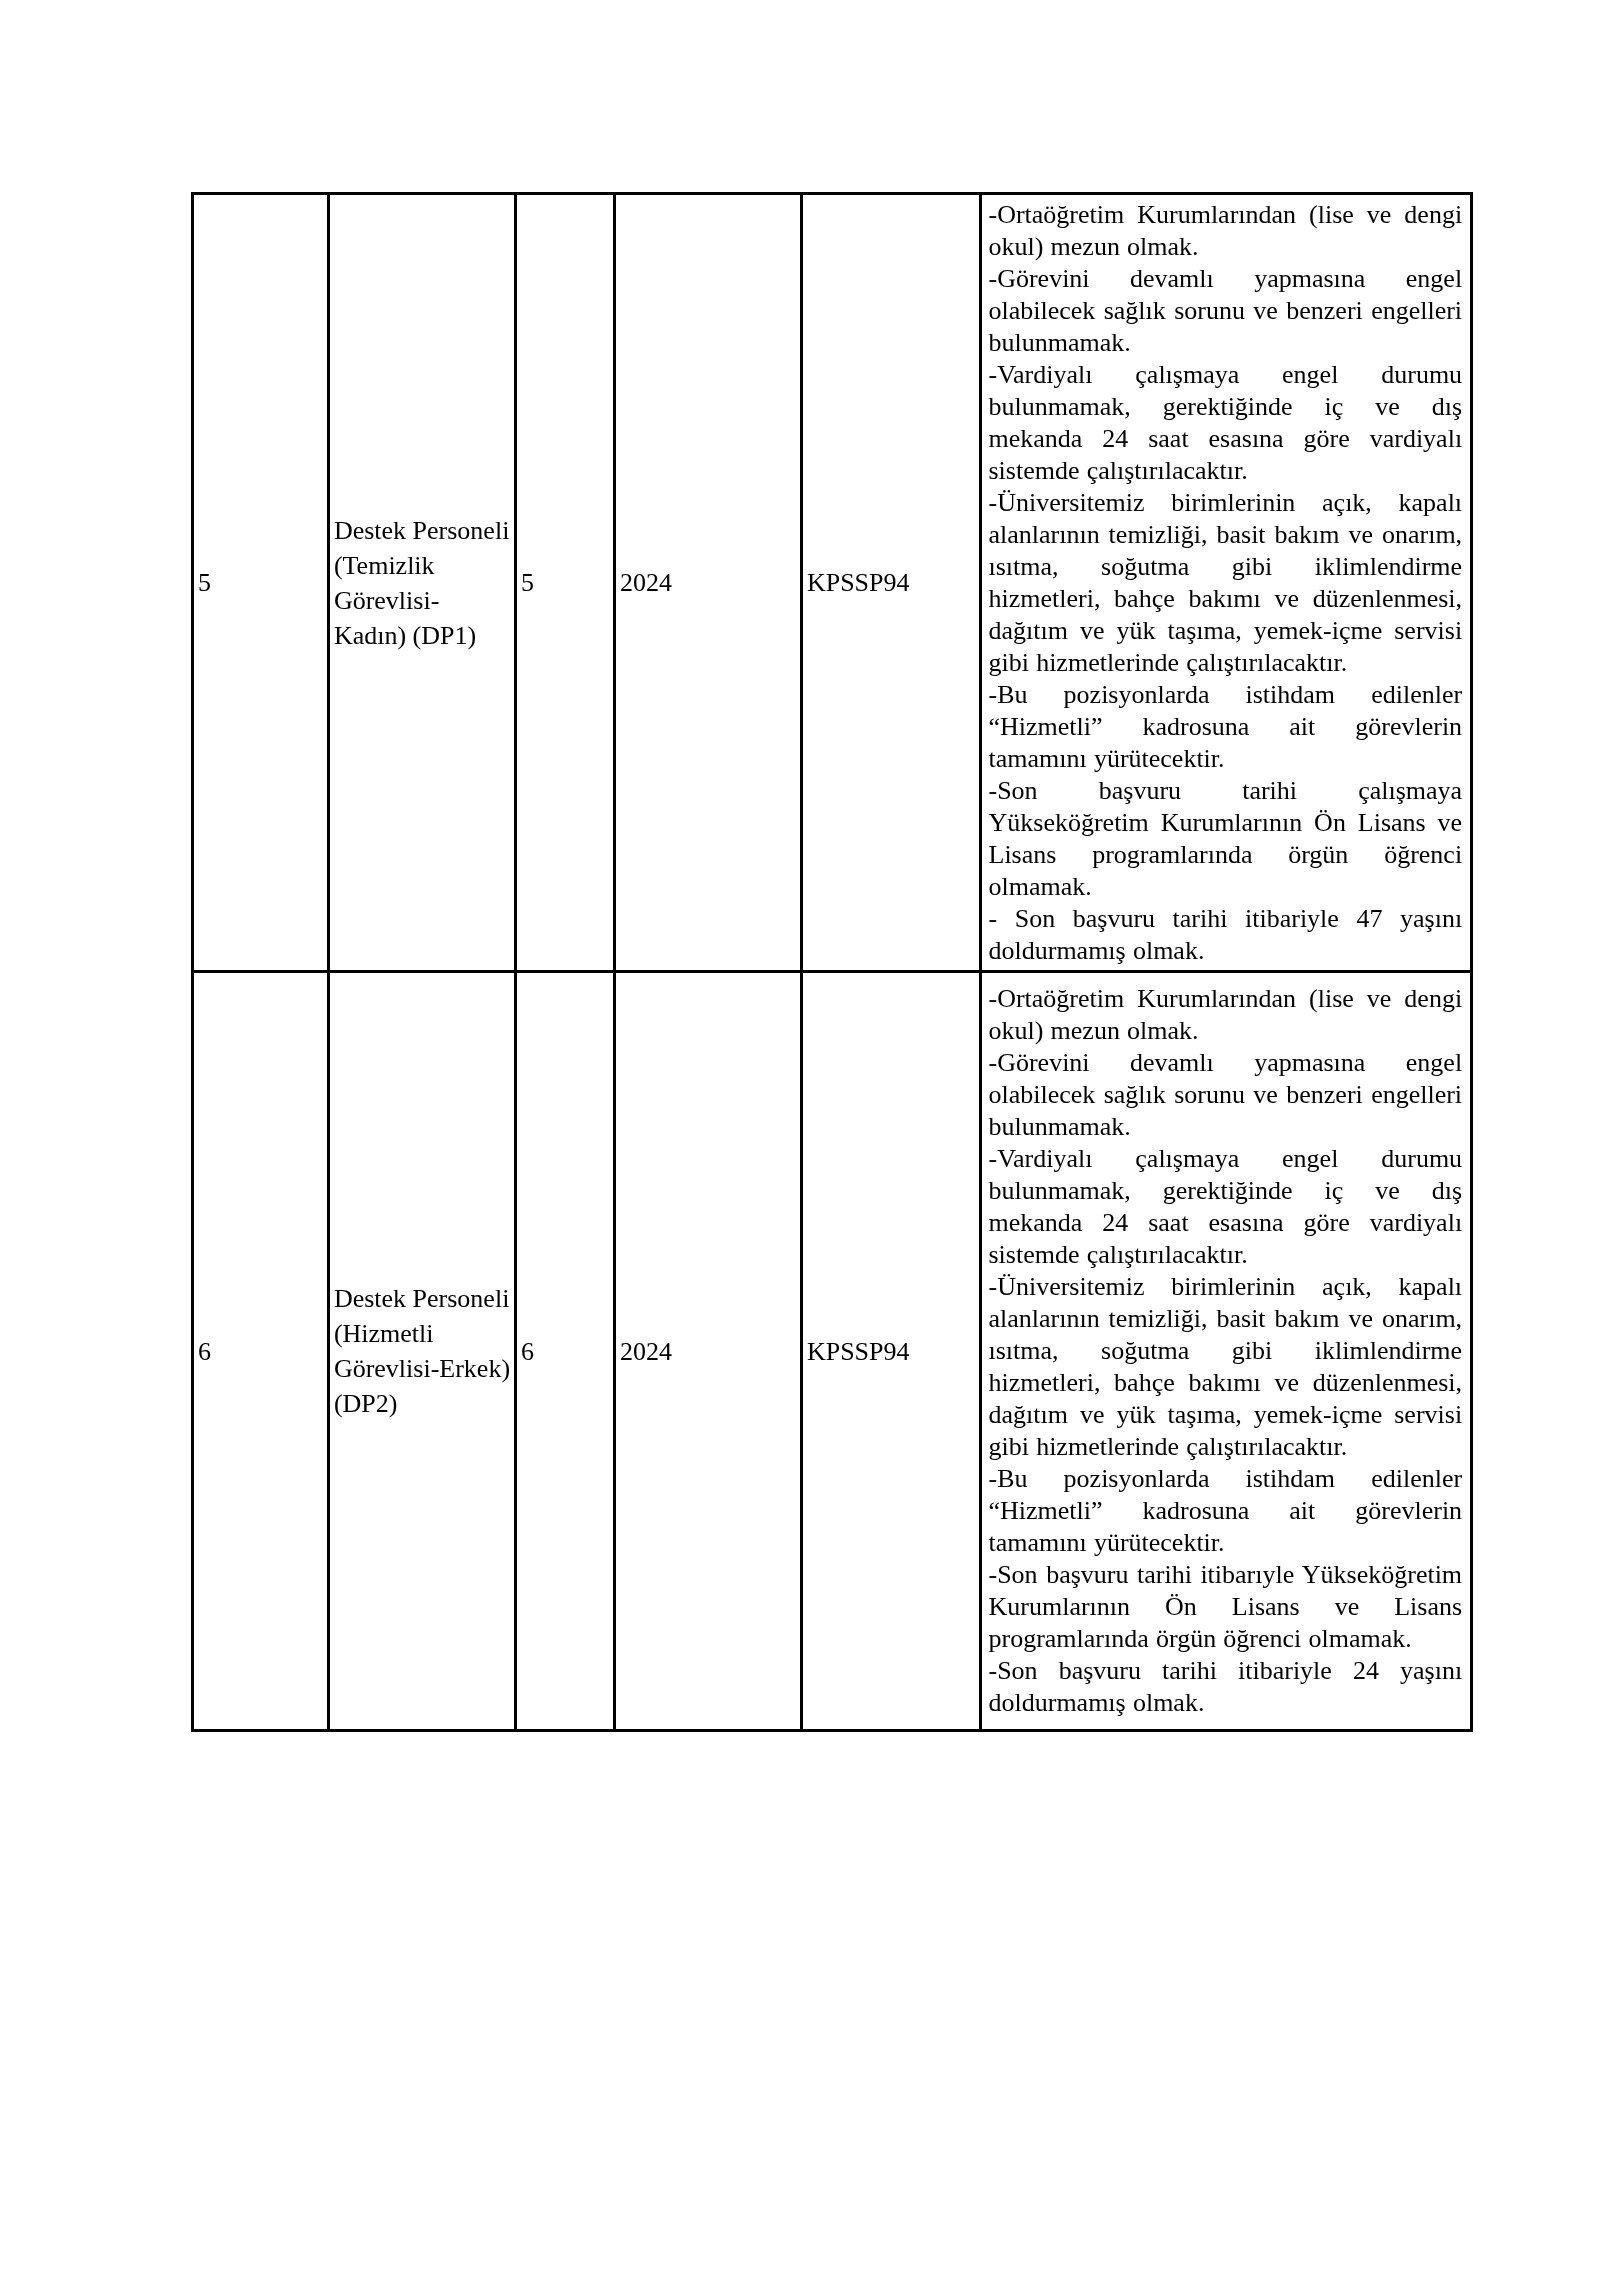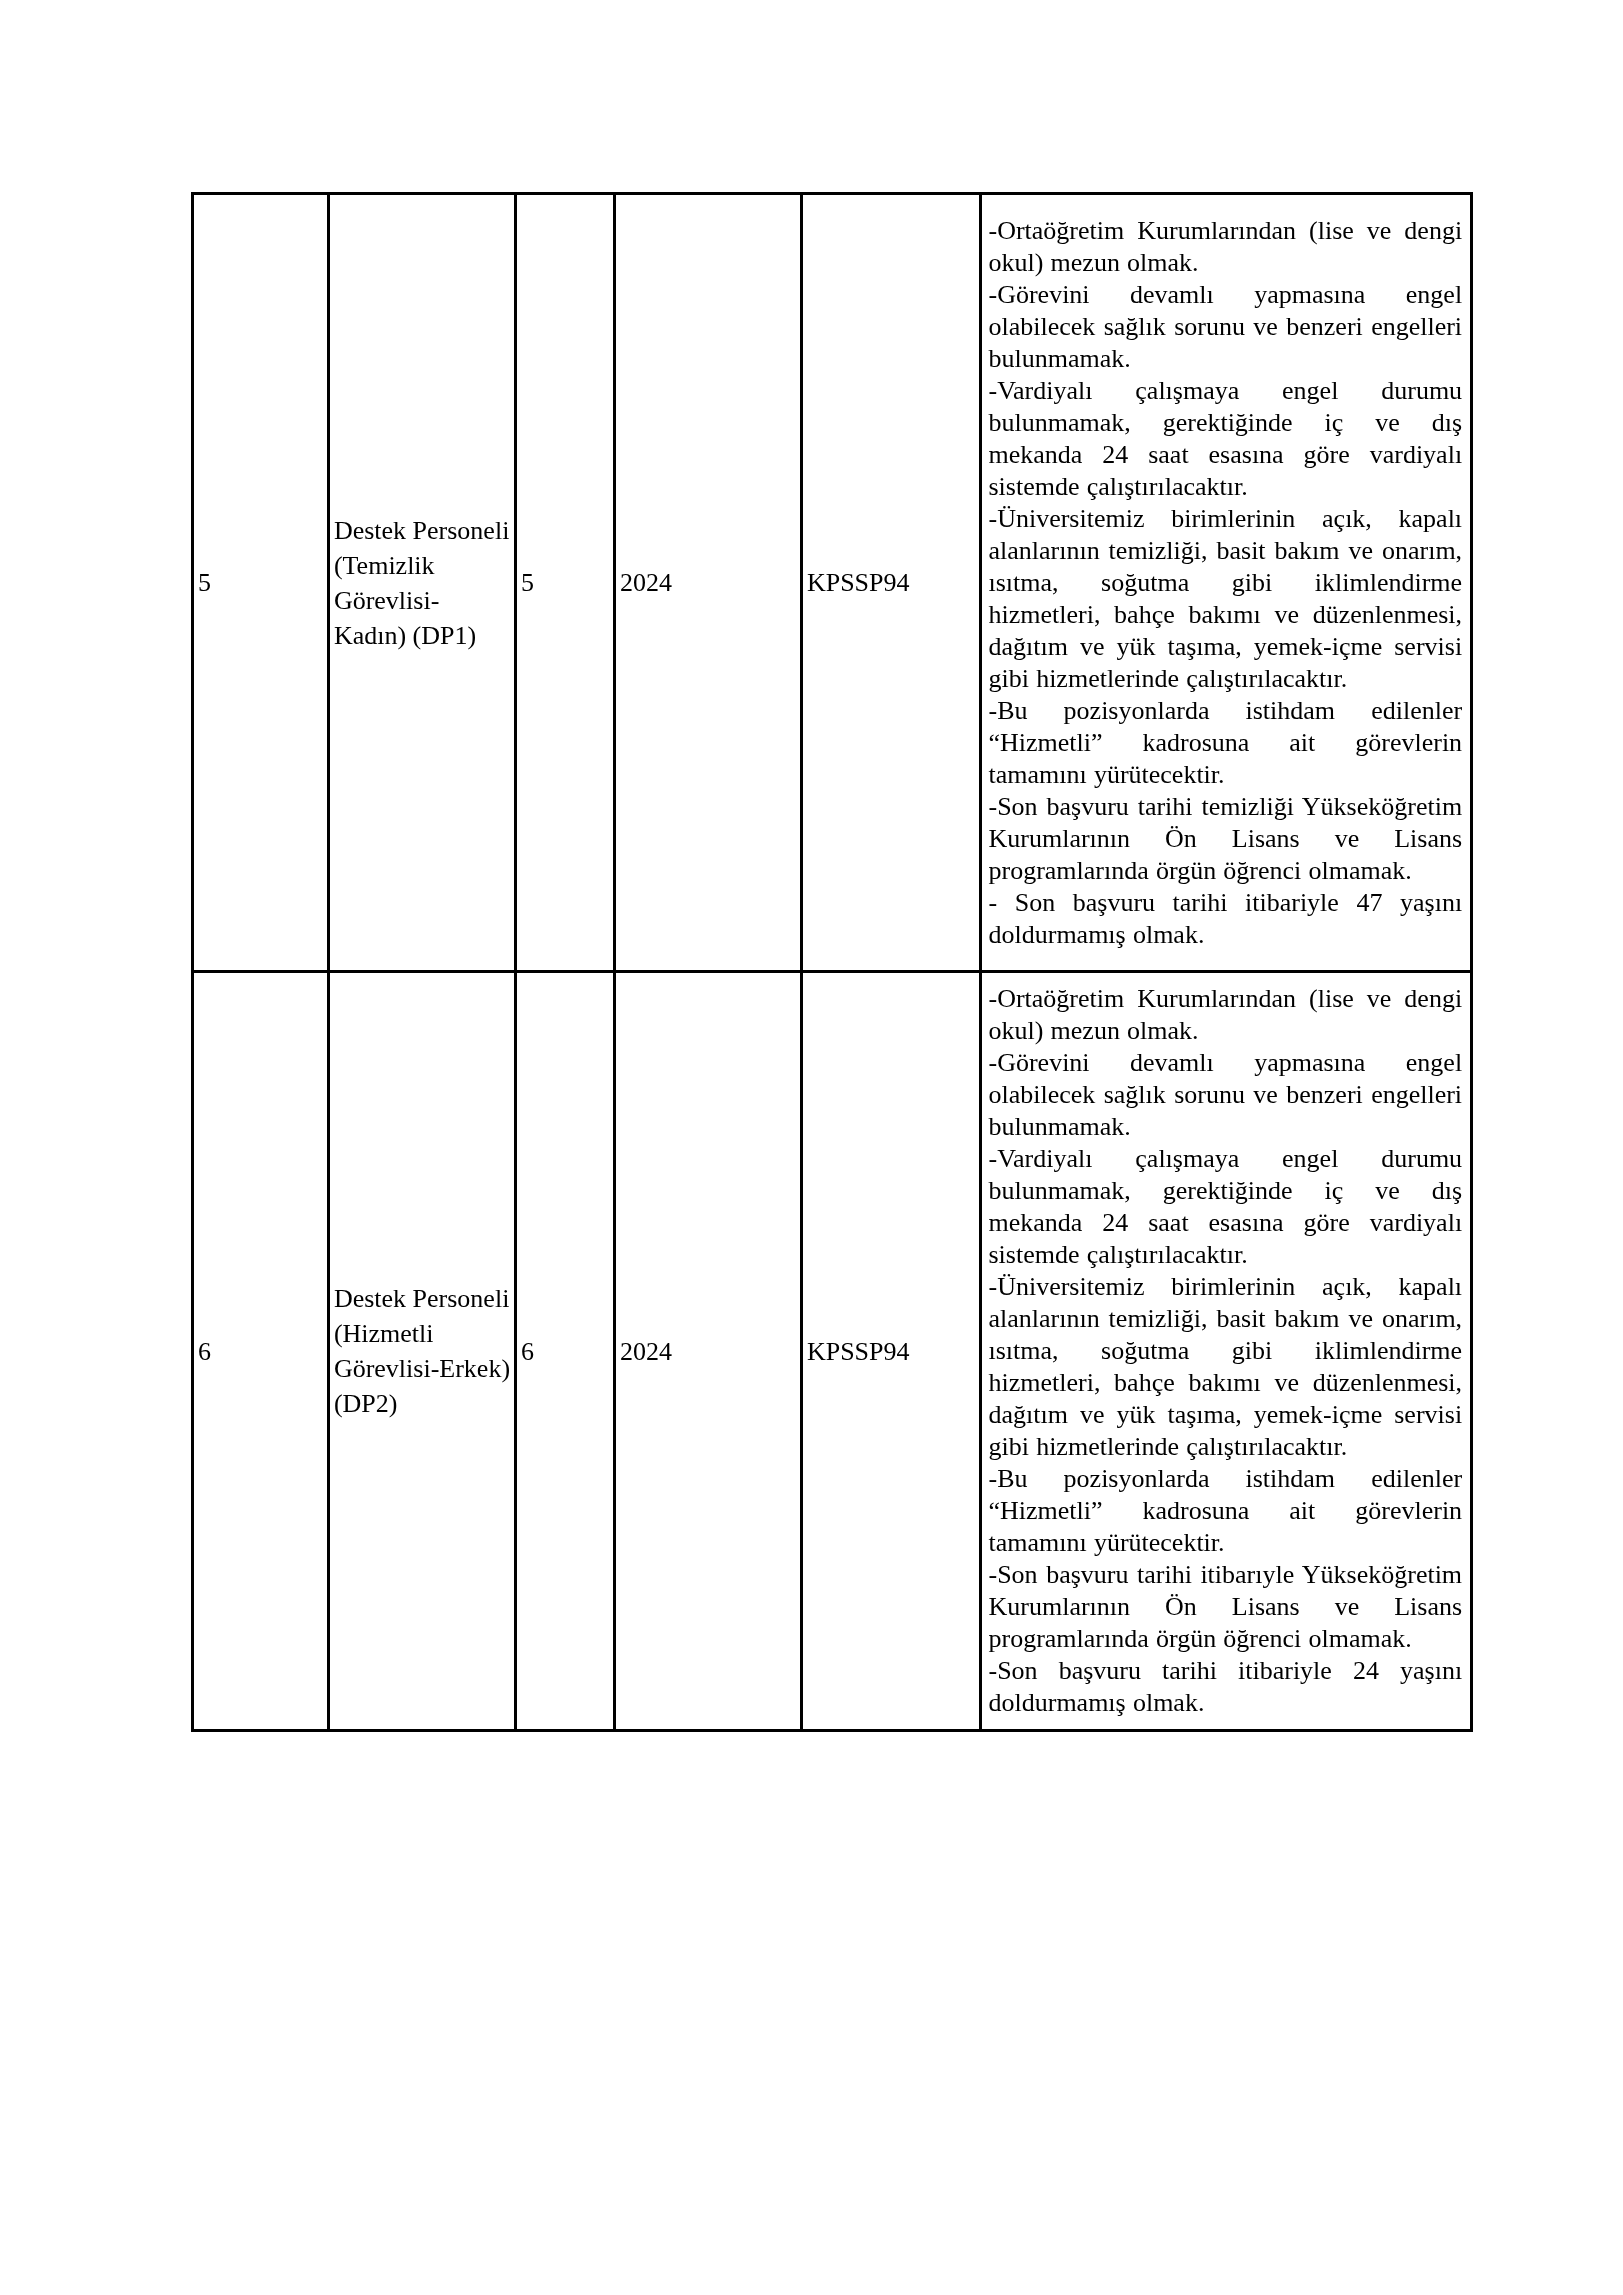--- a/index.html
+++ b/index.html
@@ -69,21 +69,21 @@
         <td class="center-cell">Destek Personeli (Temizlik Görevlisi-Kadın) (DP1)</td>
         <td class="center-cell">5</td>
         <td class="center-cell">2024</td>
         <td class="center-cell">KPSSP94</td>
         <td class="req-cell">
             <p>-Ortaöğretim Kurumlarından (lise ve dengi okul) mezun olmak.</p>
             <p>-Görevini devamlı yapmasına engel olabilecek sağlık sorunu ve benzeri engelleri bulunmamak.</p>
             <p>-Vardiyalı çalışmaya engel durumu bulunmamak, gerektiğinde iç ve dış mekanda 24 saat esasına göre vardiyalı sistemde çalıştırılacaktır.</p>
             <p>-Üniversitemiz birimlerinin açık, kapalı alanlarının temizliği, basit bakım ve onarım, ısıtma, soğutma gibi iklimlendirme hizmetleri, bahçe bakımı ve düzenlenmesi, dağıtım ve yük taşıma, yemek-içme servisi gibi hizmetlerinde çalıştırılacaktır.</p>
             <p>-Bu pozisyonlarda istihdam edilenler “Hizmetli” kadrosuna ait görevlerin tamamını yürütecektir.</p>
-            <p>-Son başvuru tarihi temizliği Yükseköğretim Kurumlarının Ön Lisans ve Lisans programlarında örgün öğrenci olmamak.</p>
+            <p>-Son başvuru tarihi çalışmaya Yükseköğretim Kurumlarının Ön Lisans ve Lisans programlarında örgün öğrenci olmamak.</p>
             <p>- Son başvuru tarihi itibariyle 47 yaşını doldurmamış olmak.</p>
           </td>
       </tr>
       <tr class="row-1">
         <td class="center-cell">6</td>
         <td class="center-cell">Destek Personeli (Hizmetli Görevlisi-Erkek) (DP2)</td>
         <td class="center-cell">6</td>
         <td class="center-cell">2024</td>
         <td class="center-cell">KPSSP94</td>
         <td class="req-cell">

